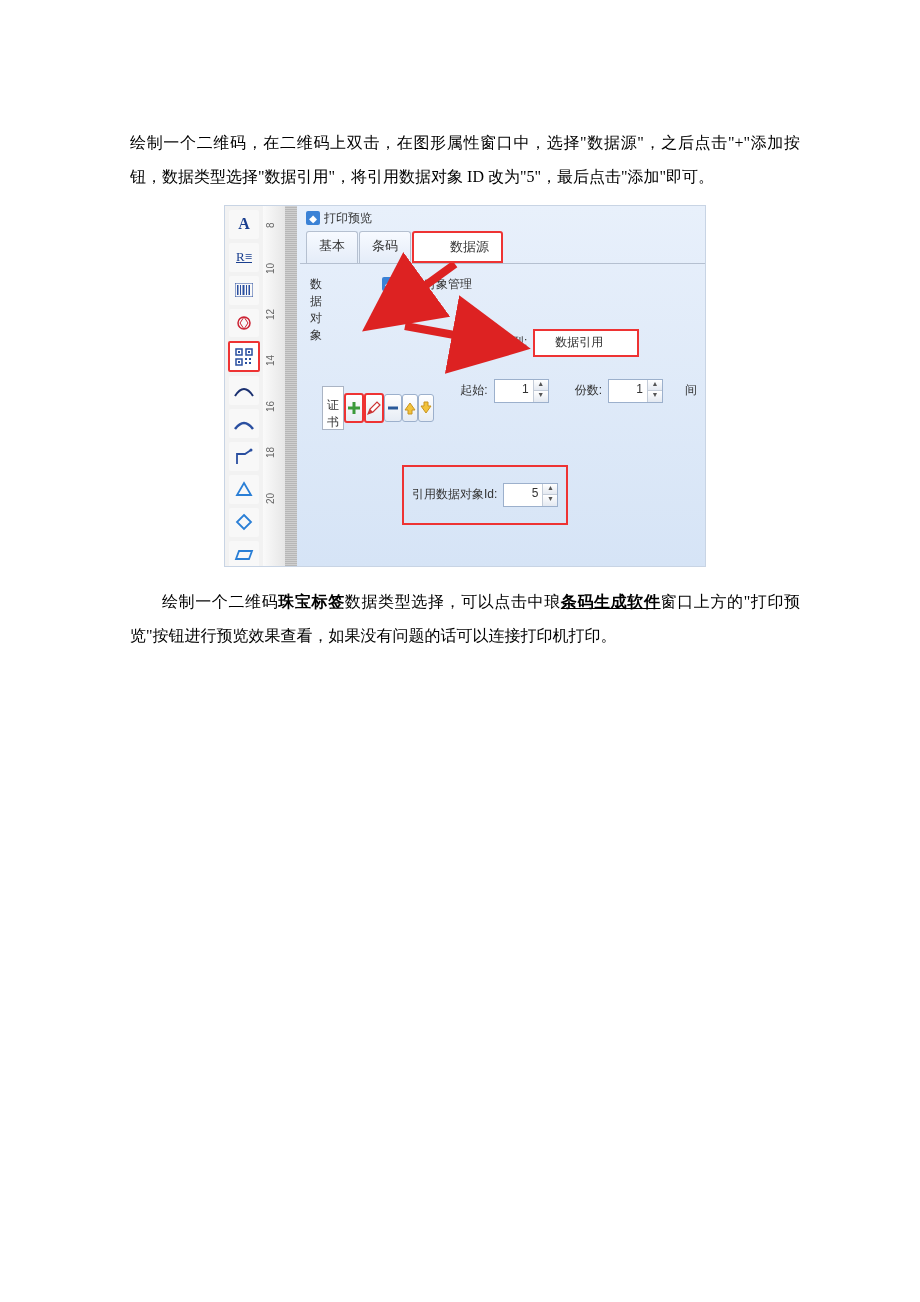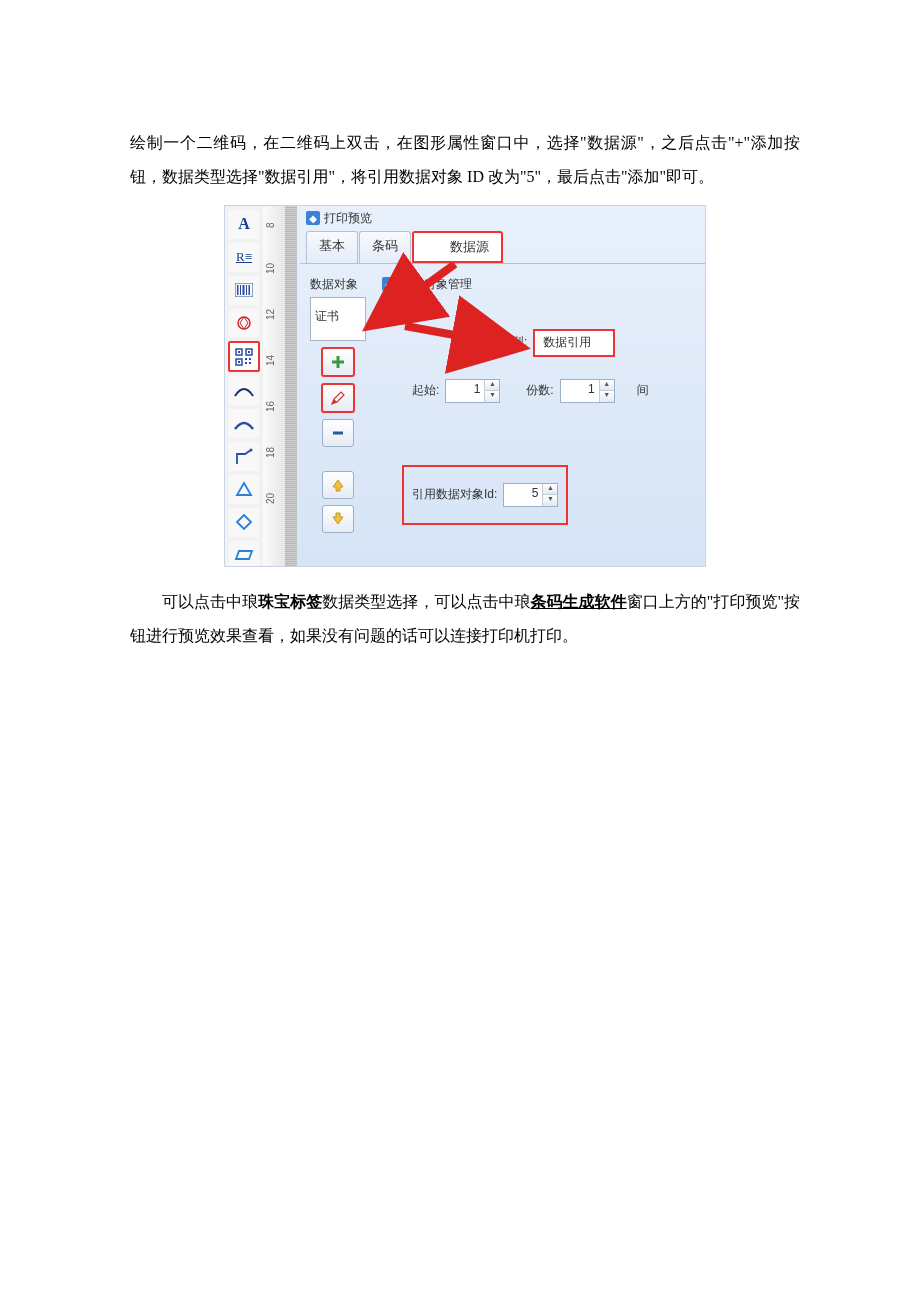--- a/index.html
+++ b/index.html
@@ -153,21 +153,21 @@
   .panel-body {
     padding: 12px 8px;
     font-size: 13px;
     color: #333;
     display: flex;
     gap: 10px;
   }
   .data-left {
     width: 60px;
     display: flex;
-    flex-direction: column;
+    flex-direction: row;
     align-items: center;
   }
   .small-label {
     font-size: 12px;
     margin-bottom: 4px;
     align-self: flex-start;
     padding-left: 2px;
   }
   .cert-box {
     width: 46px;
@@ -219,21 +219,21 @@
     display: flex;
     align-items: center;
     gap: 6px;
     margin-bottom: 22px;
     font-size: 12px;
   }
   .field-row label { white-space: nowrap; }
   .select-box {
     background: #fff;
     border: 1px solid #9cb0cc;
-    padding: 2px 8px;
+    padding: 2px 20px;
     min-width: 62px;
     font-size: 12px;
     height: 20px;
     display: flex;
     align-items: center;
   }
   .spinner {
     display: inline-flex;
     align-items: stretch;
     height: 22px;
@@ -404,21 +404,21 @@
             <span>数据对象管理</span>
           </div>
 
           <div class="field-row" style="justify-content:flex-start; padding-left:70px;">
             <label>数据对象类型:</label>
             <div class="select-box highlight-red">
               <span>数据引用</span>
             </div>
           </div>
 
-          <div class="field-row" style="padding-left:30px;">
+          <div class="field-row" style="padding-left:30px;justify-content:flex-end;">
             <label>起始:</label>
             <div class="spinner">
               <div class="val">1</div>
               <div class="arrows">
                   <span>▲</span>
                   <span>▼</span>
                 </div>
             </div>
             <div style="width:14px"></div>
             <label>份数:</label>
@@ -455,16 +455,16 @@
           <path d="M0 0 L10 5 L0 10 Z" fill="#d22"></path>
         </marker>
       </defs>
       <line x1="230" y1="58" x2="150" y2="116" stroke="#d22" stroke-width="8" marker-end="url(#ah)"></line>
       <line x1="180" y1="120" x2="290" y2="140" stroke="#d22" stroke-width="8" marker-end="url(#ah)"></line>
     </svg>
 
   </div>
 
   <p class="para2">
-    <span>可以点击中琅</span><span class="bold">珠宝标签</span><span>数据类型选择，可以点击中琅</span><span class="bold underline">条码生成软件</span><span>窗口上方的"打印预览"按钮进行预览效果查看，如果没有问题的话可以连接打印机打印。</span>
+    <span>绘制一个二维码</span><span class="bold">珠宝标签</span><span>数据类型选择，可以点击中琅</span><span class="bold underline">条码生成软件</span><span>窗口上方的"打印预览"按钮进行预览效果查看，如果没有问题的话可以连接打印机打印。</span>
   </p>
 
 </div>
 
 </body></html>

